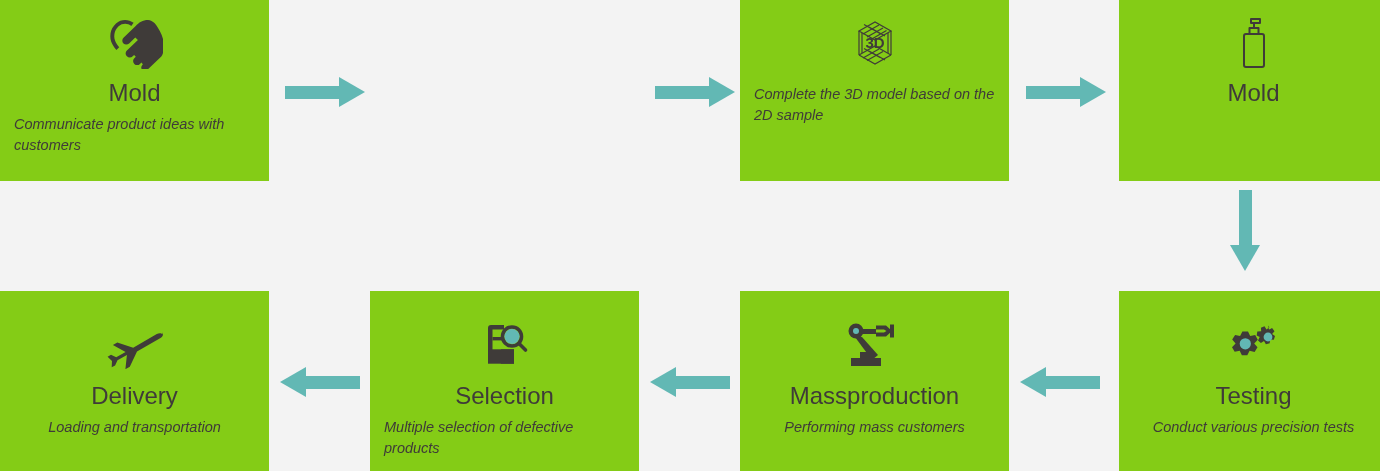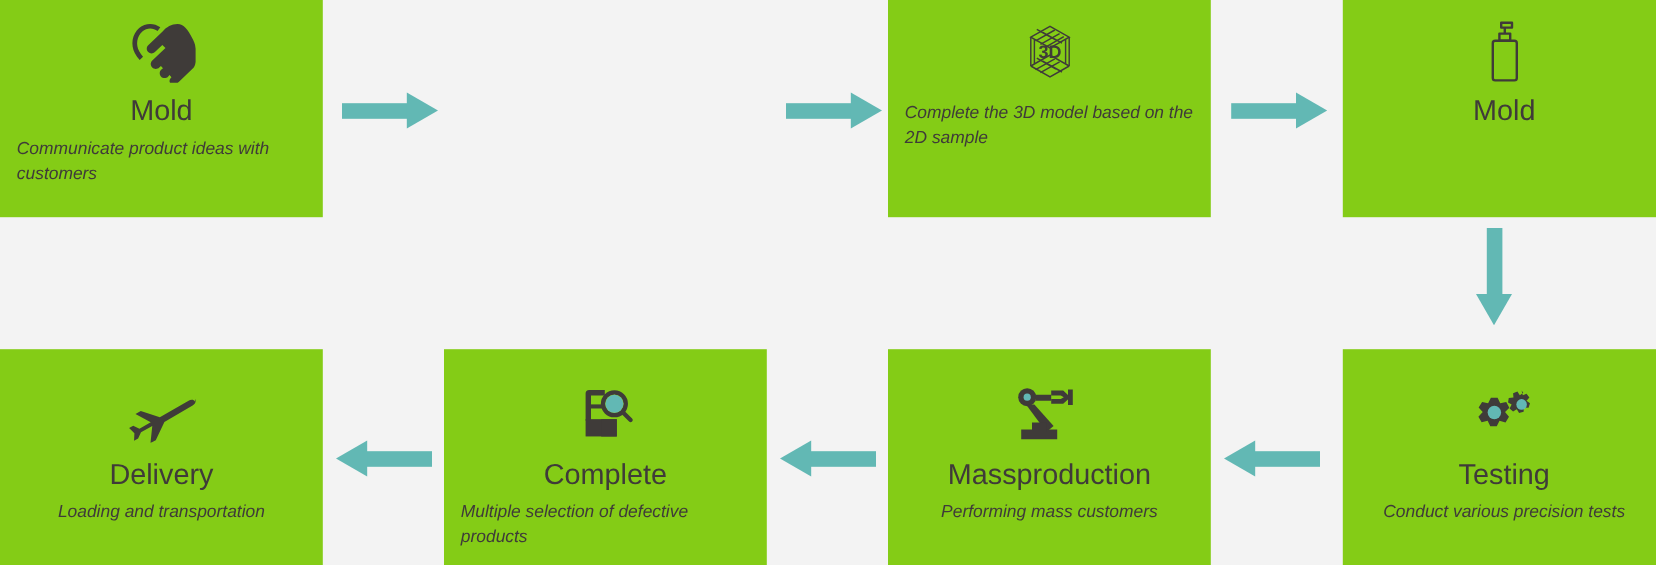--- a/index.html
+++ b/index.html
@@ -224,21 +224,21 @@
           <rect x="13.5" y="17" width="10" height="3.4"></rect>
           <path d="M35 24 h4 v19.7 h-4 z" opacity="0"></path>
         </g>
         <g fill="none" stroke="#3f3b39" stroke-width="3.6">
           <circle cx="33" cy="16.5" r="9.5"></circle>
           <path d="M40 23.5 l6.5 6.5" stroke-linecap="round"></path>
         </g>
         <circle cx="33" cy="16.5" r="7.5" fill="#62b8b4"></circle>
       </svg>
     </div>
-    <div class="card-title">Complete</div>
+    <div class="card-title">Selection</div>
     <div class="card-desc">Multiple selection of defective products</div>
   </div>
 
   <div class="card card-bottom col-1">
     <div class="icon-wrap">
       <svg width="62" height="46" viewBox="0 0 62 46">
         <g fill="#3f3b39">
           <path d="M58.5 9.5c1.2 1.9.3 4.1-2 5.4L33 28.6l-7.2 15.2-4.4 2.4 1.5-14.3-9.4 5.3-2.4 5.2-3.4 1.9.3-6.2-4.4-4.4 3.4-1.9 5.2 2.4 9.4-5.3L8.9 22l4.4-2.4 15.9 5.1 23.6-13.6c2.3-1.3 4.6-1.4 5.7.4z"></path>
         </g>
       </svg>

